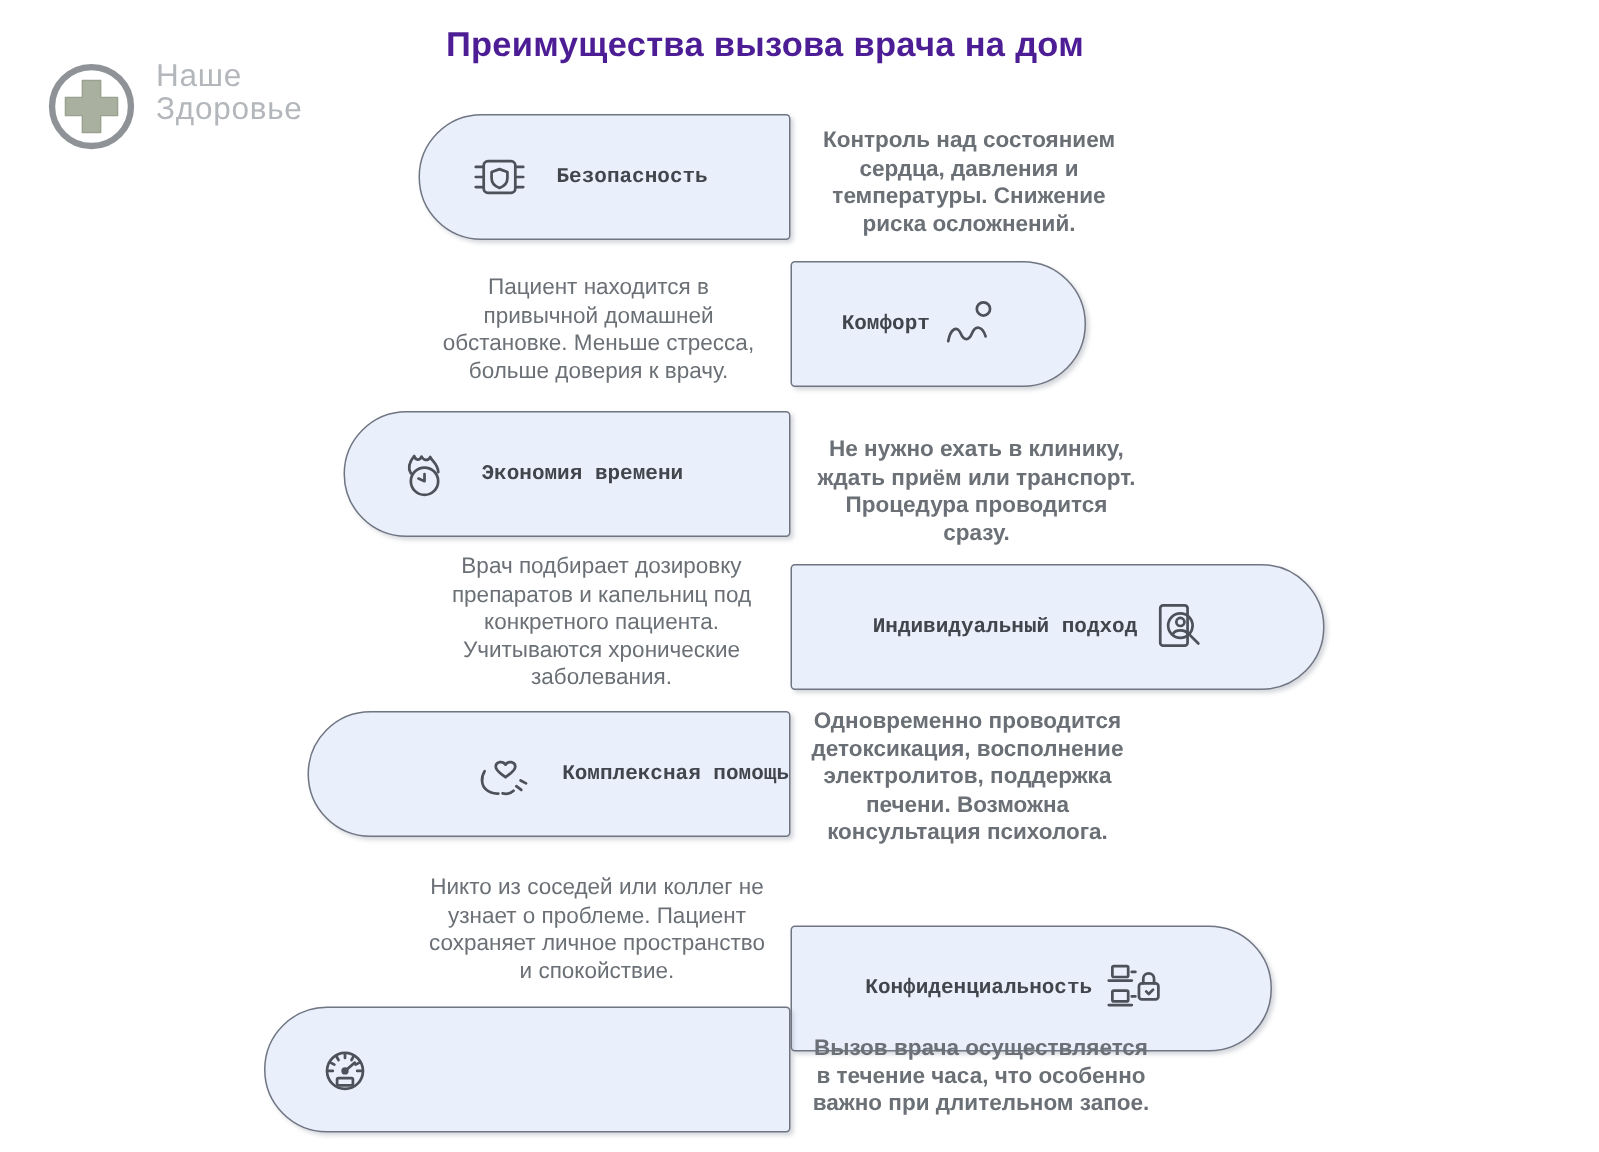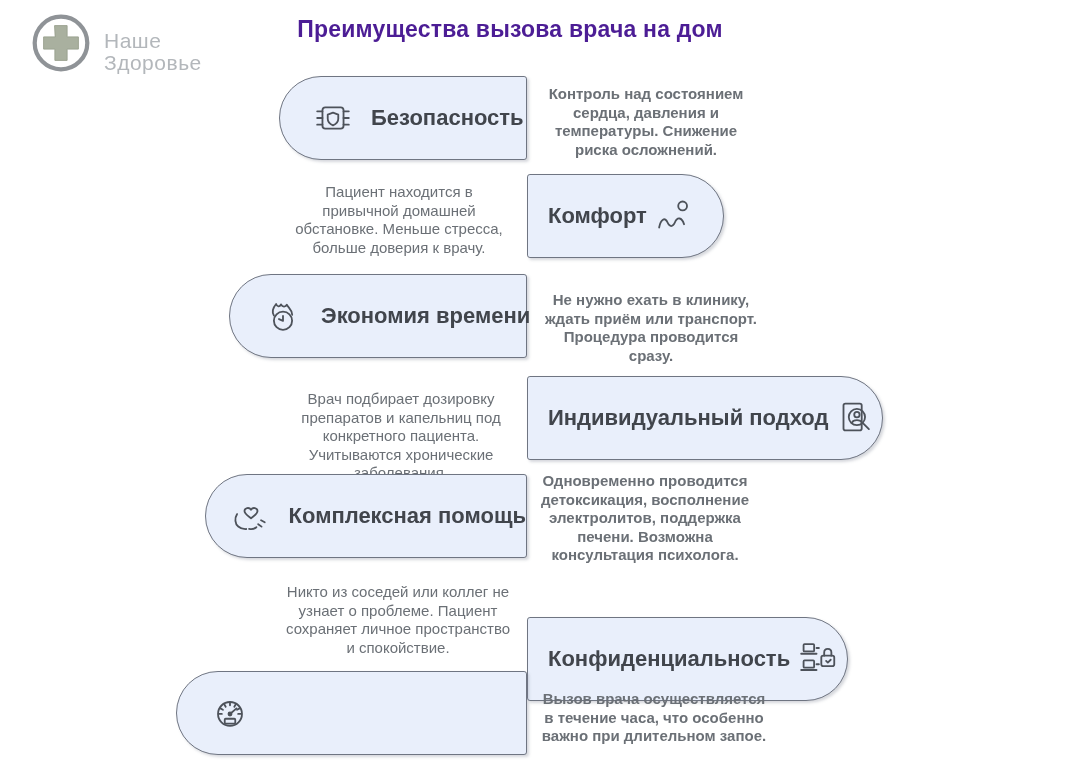--- a/index.html
+++ b/index.html
@@ -1,36 +1,36 @@
 <!DOCTYPE html>
 <html lang="ru"><head>
 <meta charset="utf-8">
 <style>
   html,body{margin:0;padding:0;background:#ffffff;}
   .canvas{
     position:relative;width:1066px;height:768px;background:#ffffff;
     font-family:"Liberation Sans",sans-serif;overflow:hidden;
   }
   
-  .logo{position:absolute;left:30px;top:12px;display:flex;align-items:flex-end;gap:12px;}
+  .logo{position:absolute;left:30px;top:40px;display:flex;align-items:flex-start;gap:12px;}
   .logo-text{display:flex;flex-direction:column;line-height:1.05;
     font-size:21px;color:#b3b7bb;letter-spacing:.5px;font-weight:400;}
   
   .page-title{position:absolute;left:0;top:16px;width:1020px;text-align:center;
     font-size:23px;font-weight:700;color:#4c1d95;letter-spacing:.2px;margin:0;}
   
   .card{
     position:absolute;height:84px;box-sizing:border-box;
     background:#e9effb;border:1.6px solid #6f7582;
     display:flex;align-items:center;
     box-shadow:2px 2px 3px rgba(115,122,138,.30);
   }
   .round-left{border-radius:43px 3px 3px 43px;padding-left:30px;gap:15px;}
-  .round-right{border-radius:3px 43px 43px 3px;padding-left:20px;padding-right:40px;justify-content:space-between;gap:4px;}
-  .card-title{font-size:22px;font-weight:700;color:#41454c;white-space:nowrap;}
+  .round-right{border-radius:3px 43px 43px 3px;padding-left:20px;padding-right:40px;justify-content:center;gap:4px;}
+  .card-title{font-size:14px;font-weight:700;color:#41454c;white-space:nowrap;font-family:Liberation Mono, monospace;}
   .icon{width:46px;height:46px;flex:0 0 auto;display:flex;align-items:center;justify-content:center;}
   .icon svg{width:46px;height:46px;stroke:#4d525a;stroke-width:1.9;fill:none;
     stroke-linecap:round;stroke-linejoin:round;}
   
   .desc{position:absolute;font-size:15px;line-height:18.5px;color:#6b7076;}
   .desc-left{text-align:center;font-weight:bold;}
   .desc-right{text-align:center;}
 </style>
 </head>
 <body>
@@ -92,21 +92,21 @@
     <span class="icon">
       <svg viewBox="0 0 48 48">
         <rect x="12" y="9" width="19" height="28" rx="2"></rect>
         <circle cx="26" cy="23" r="8.5"></circle>
         <circle cx="26" cy="20.5" r="2.8"></circle>
         <path d="M21 28.7c1.3-3.2 8.7-3.2 10 0"></path>
         <path d="M32.5 29.5L38.5 35.5"></path>
       </svg>
     </span>
   </div>
-  <div class="desc desc-right" style="left:290px;top:390px;width:222px;">Врач подбирает дозировку препаратов и капельниц под конкретного пациента. Учитываются хронические заболевания.</div>
+  <div class="desc desc-right" style="left:290px;top:369px;width:222px;">Врач подбирает дозировку препаратов и капельниц под конкретного пациента. Учитываются хронические заболевания.</div>
 
   <div class="card round-left" style="left:205px;top:474px;width:322px;justify-content:flex-end;">
     <span class="icon">
       <svg viewBox="0 0 48 48">
         <path d="M24 17.5c-1.9-3-6.8-2-6.8 1.3 0 3.1 4.2 5.4 6.8 7.5 2.6-2.1 6.8-4.4 6.8-7.5 0-3.3-4.9-4.3-6.8-1.3z"></path>
         <path d="M9.5 22c-2.8 4.5-2.3 10 1.2 13 2.3 2 5.3 2.8 8.3 2.6"></path>
         <path d="M22 37.5c2.8.6 5.6 0 7.6-1.8"></path>
         <path d="M31.5 32.5l3.5 2.6M34.5 28.5l3.8 2"></path>
       </svg>
     </span>

